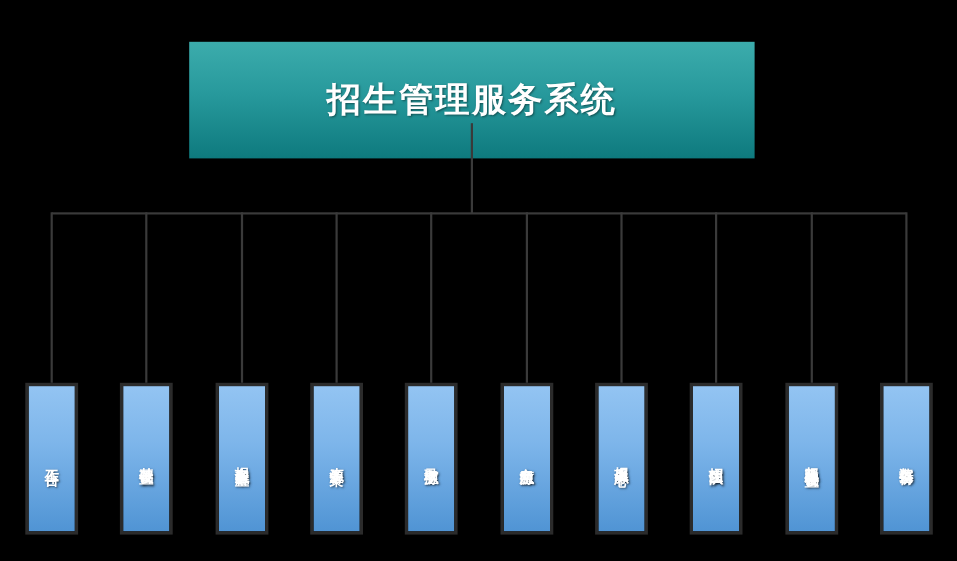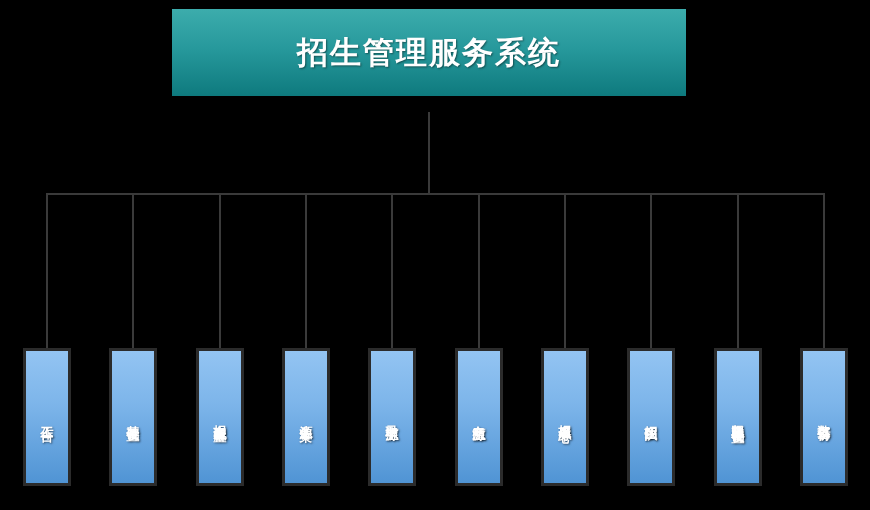--- a/index.html
+++ b/index.html
@@ -13,23 +13,23 @@
     height: 510px;
     background: #000000;
     overflow: hidden;
     font-family: "Liberation Sans", "DejaVu Sans", sans-serif;
   }
 
   
   .root-node {
     position: absolute;
     left: 172px;
-    top: 9px;
+    top: 38px;
     width: 514px;
-    height: 87px;
+    height: 106px;
     box-sizing: border-box;
     background: linear-gradient(to bottom, #3cacac 0%, #27999c 45%, #0e7a7e 100%);
     display: flex;
     align-items: center;
     justify-content: center;
   }
   .root-title {
     color: #ffffff;
     font-size: 31px;
     font-weight: bold;

